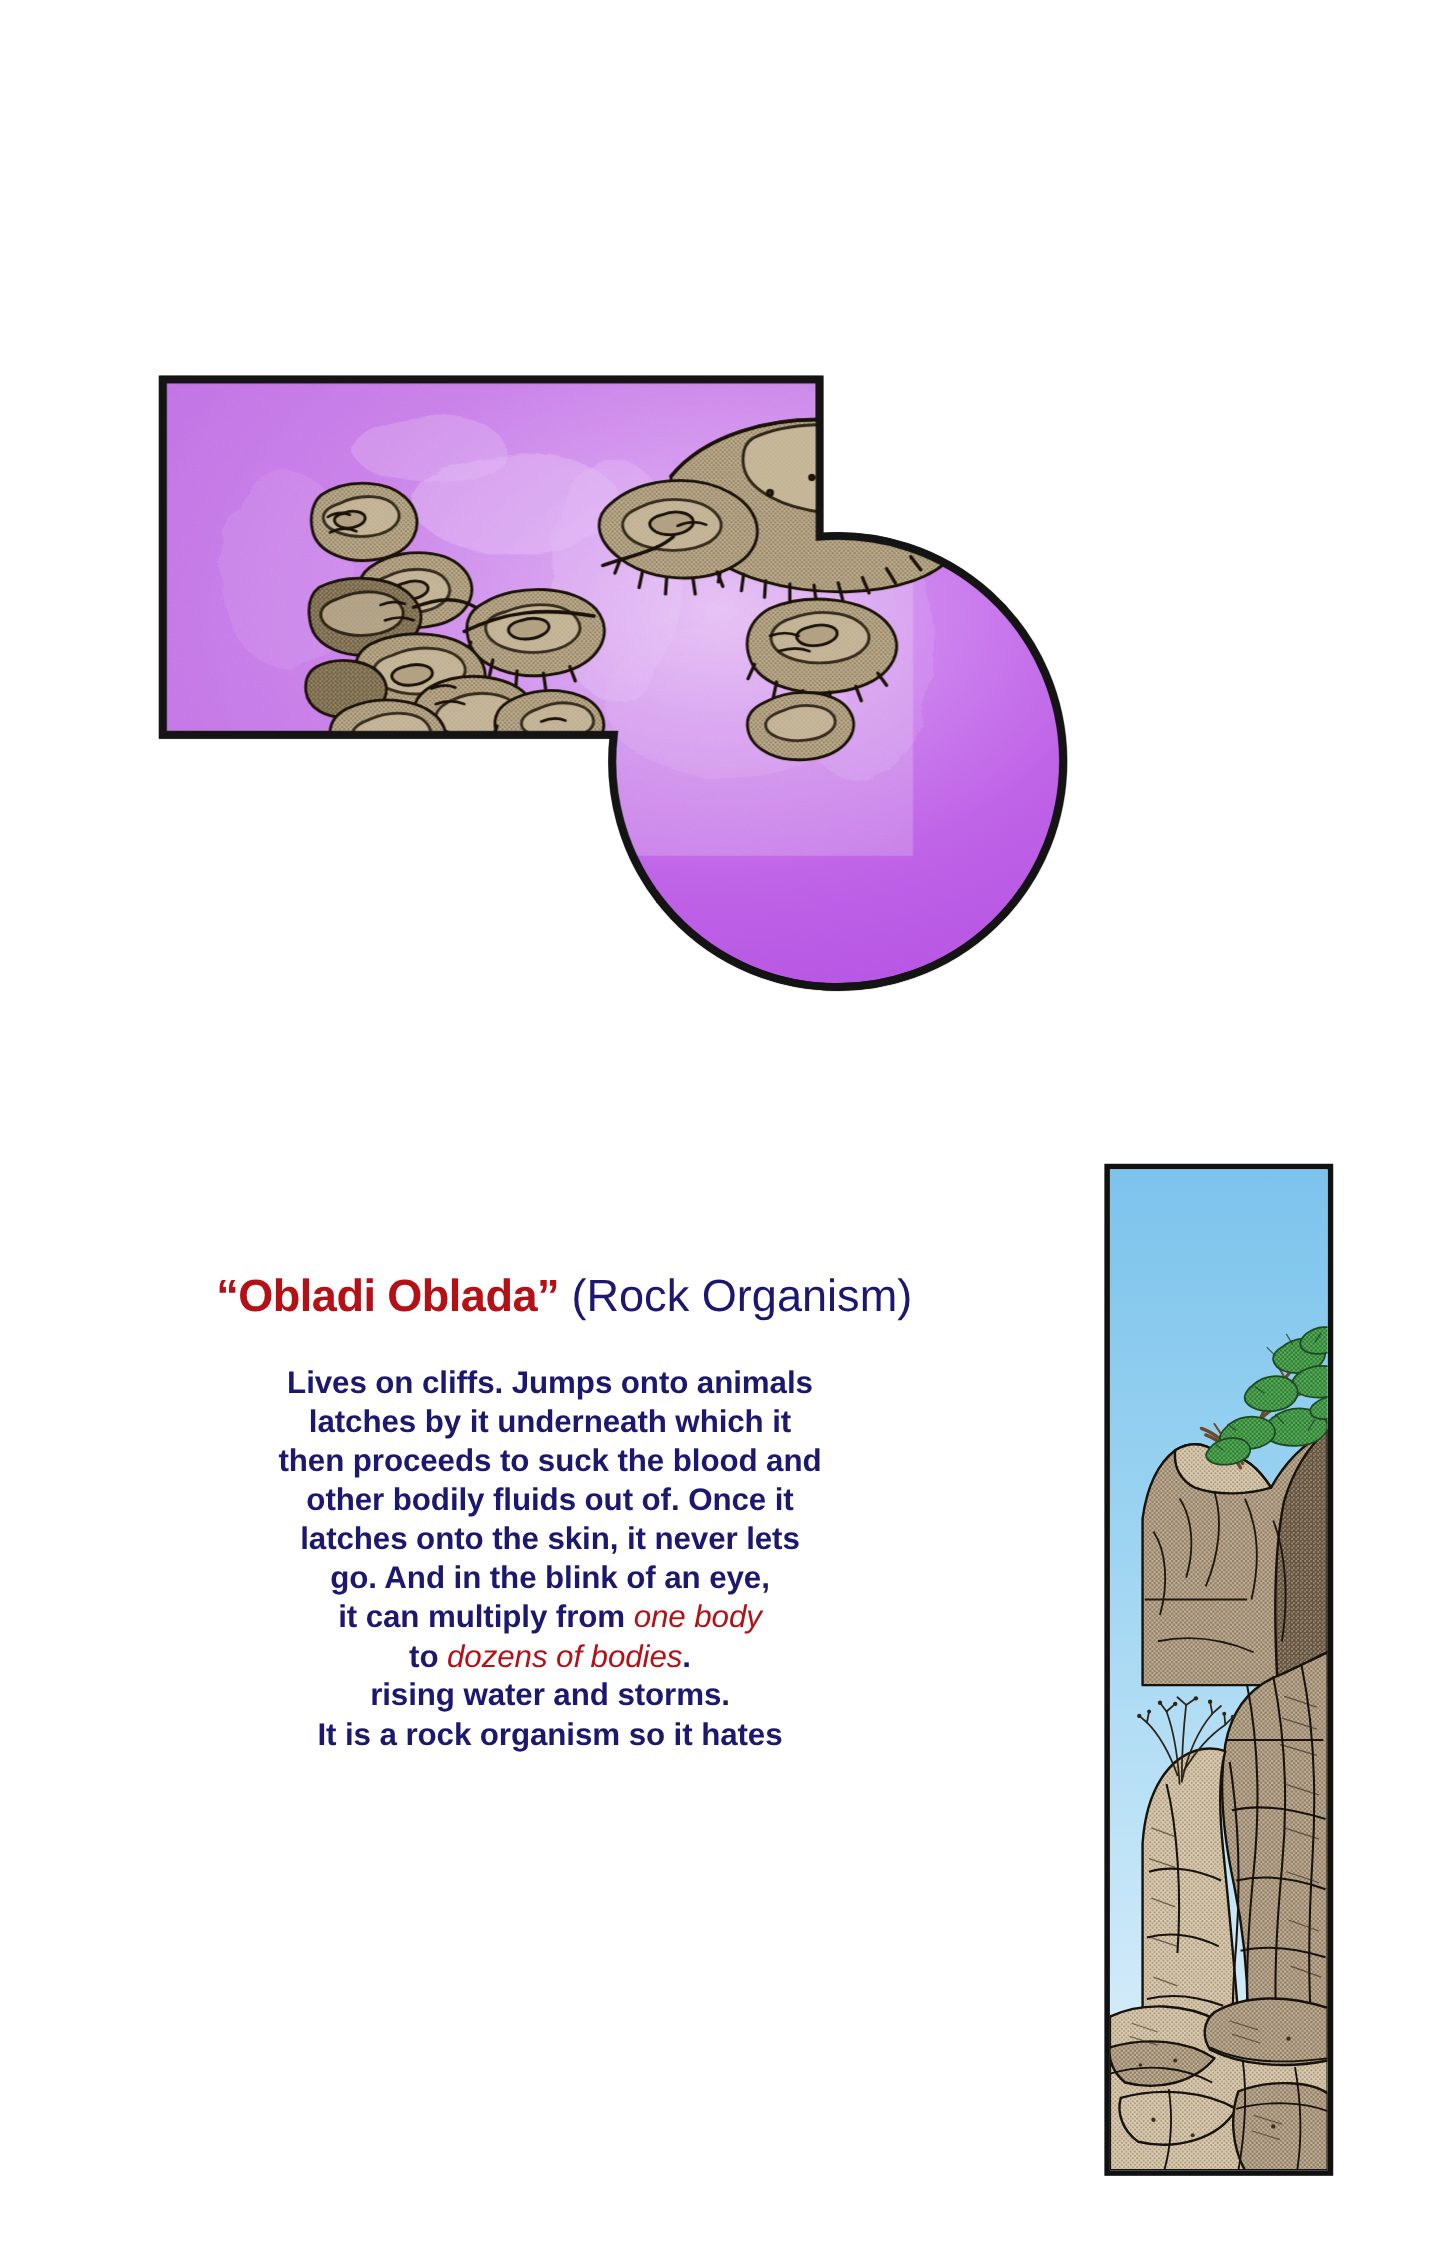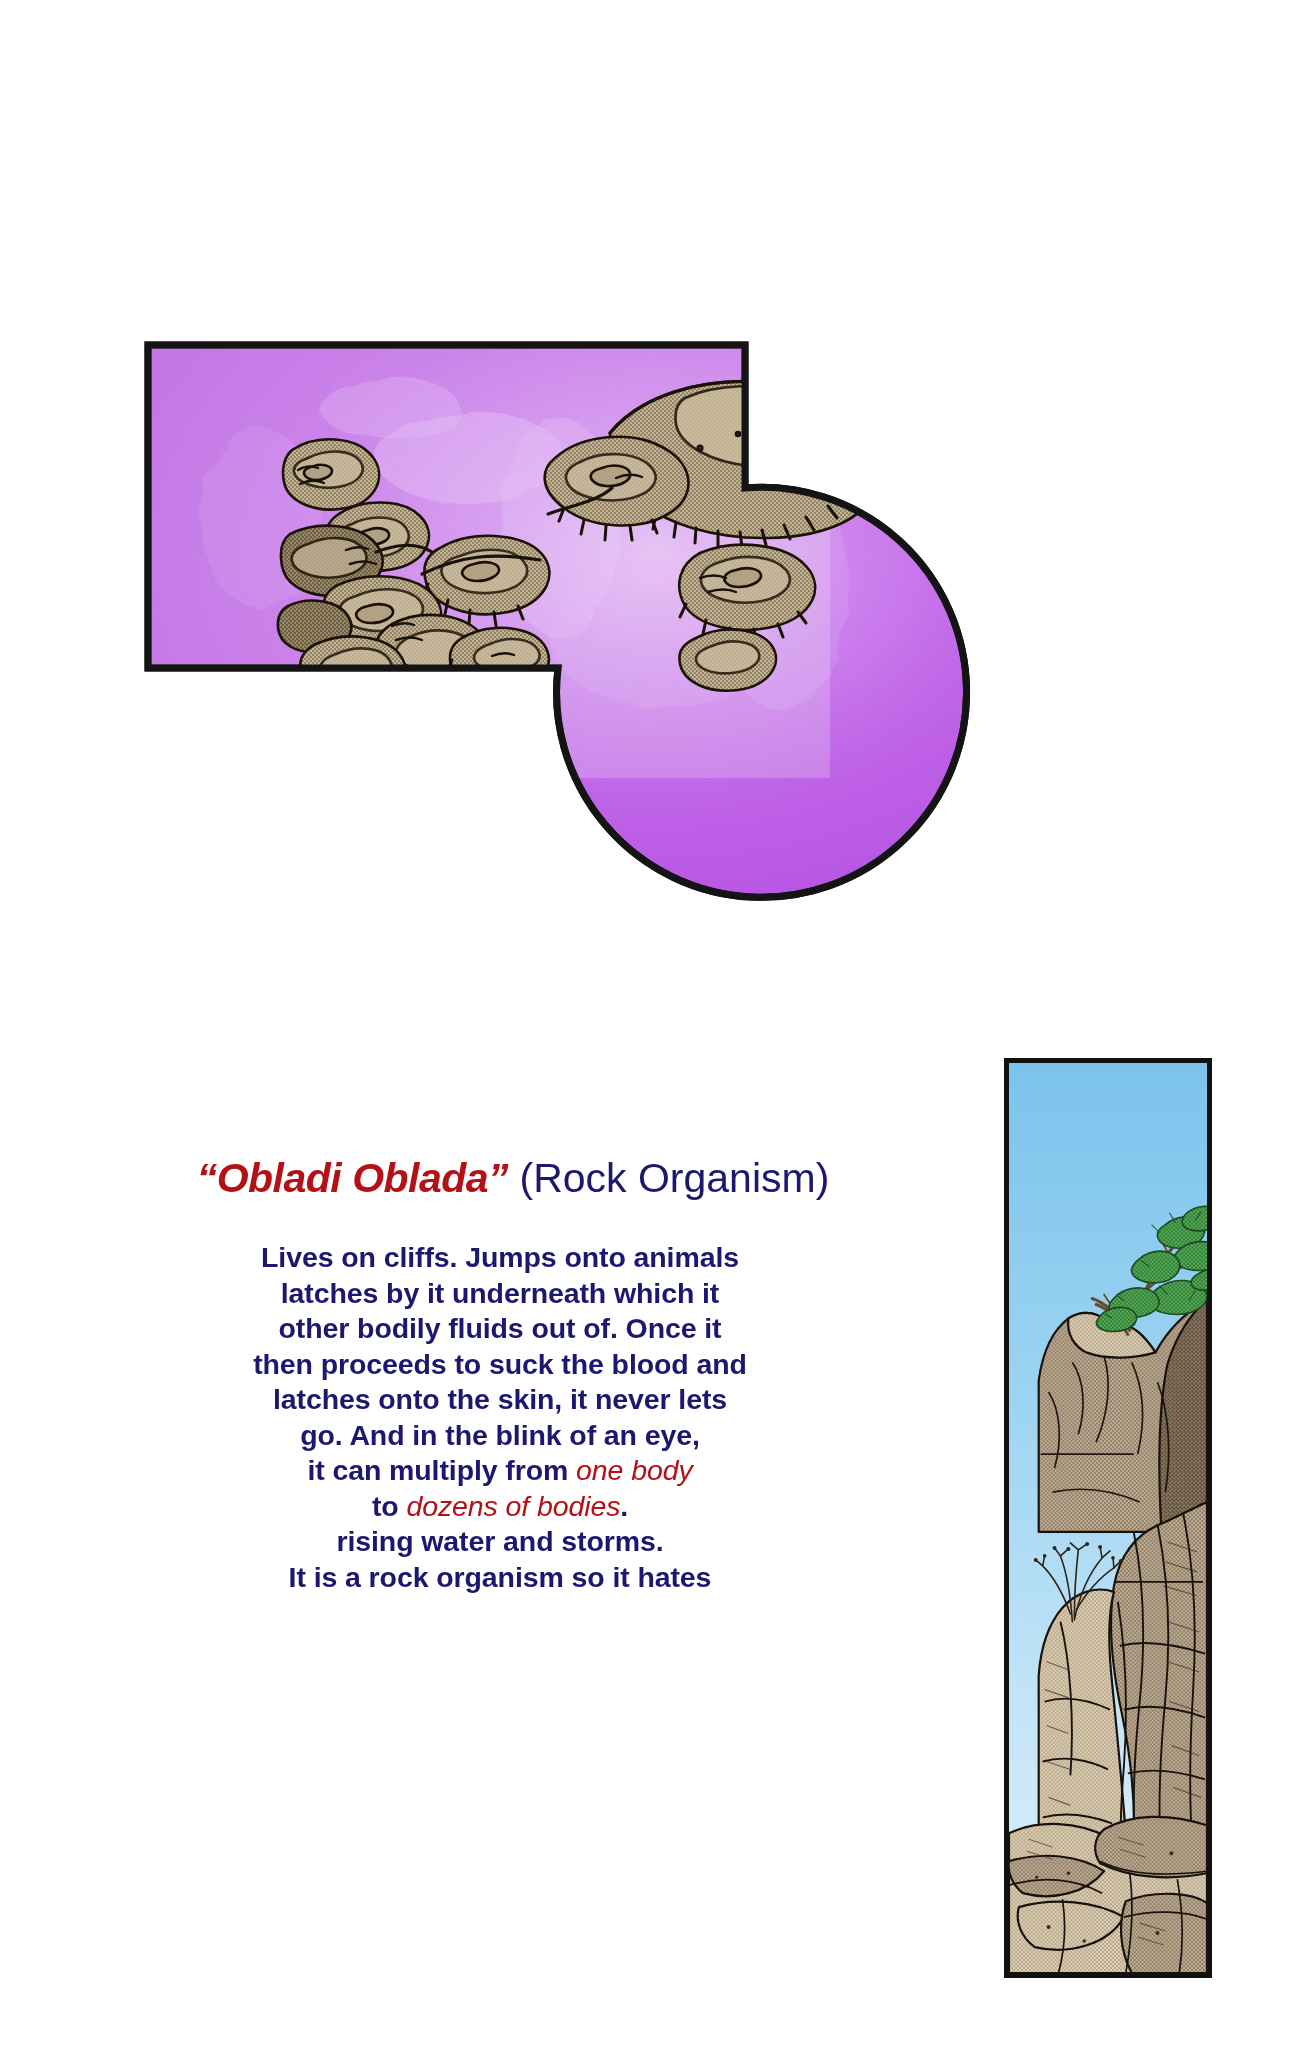--- a/index.html
+++ b/index.html
@@ -26,21 +26,20 @@
     position:absolute;
     left:0; top:1128px; width:1000px;
     text-align:center;
     white-space:nowrap;
     font-size:41px;
     font-weight:bold;
     letter-spacing:0px;
   }
   #title-line .ttl-name{
     color:#b41016;
-    font-style:italic;
     font-weight:bold;
     letter-spacing:-0.5px;
     margin-left:26px;
   }
   #title-line .ttl-kind{
     color:#1c1870;
     font-style:normal;
     font-weight:normal;
   }
 
@@ -271,22 +270,22 @@
     </svg>
   </div>
 
   <h1 id="title-line" class="nosel">
     <span class="ttl-name">“Obladi Oblada”</span><span class="ttl-kind"> (Rock Organism)</span>
   </h1>
 
   <div id="body-text" class="nosel">
       <span class="ln"><span>Lives on cliffs. Jumps onto animals</span></span>
       <span class="ln"><span>latches by it underneath which it</span></span>
+      <span class="ln"><span>then proceeds to suck the blood and</span></span>
       <span class="ln"><span>other bodily fluids out of. Once it</span></span>
-      <span class="ln"><span>then proceeds to suck the blood and</span></span>
       <span class="ln"><span>latches onto the skin, it never lets</span></span>
       <span class="ln"><span>go. And in the blink of an eye,</span></span>
       <span class="ln"><span>it can multiply from </span><span class="em">one body</span></span>
       <span class="ln"><span>to </span><span class="em">dozens of bodies</span><span>.</span></span>
       <span class="ln"><span>rising water and storms.</span></span>
       <span class="ln"><span>It is a rock organism so it hates</span></span>
     </div>
 
   <div id="cliff-panel">
     <svg viewBox="0 0 200 912" preserveAspectRatio="none" xmlns="http://www.w3.org/2000/svg" aria-hidden="true">

